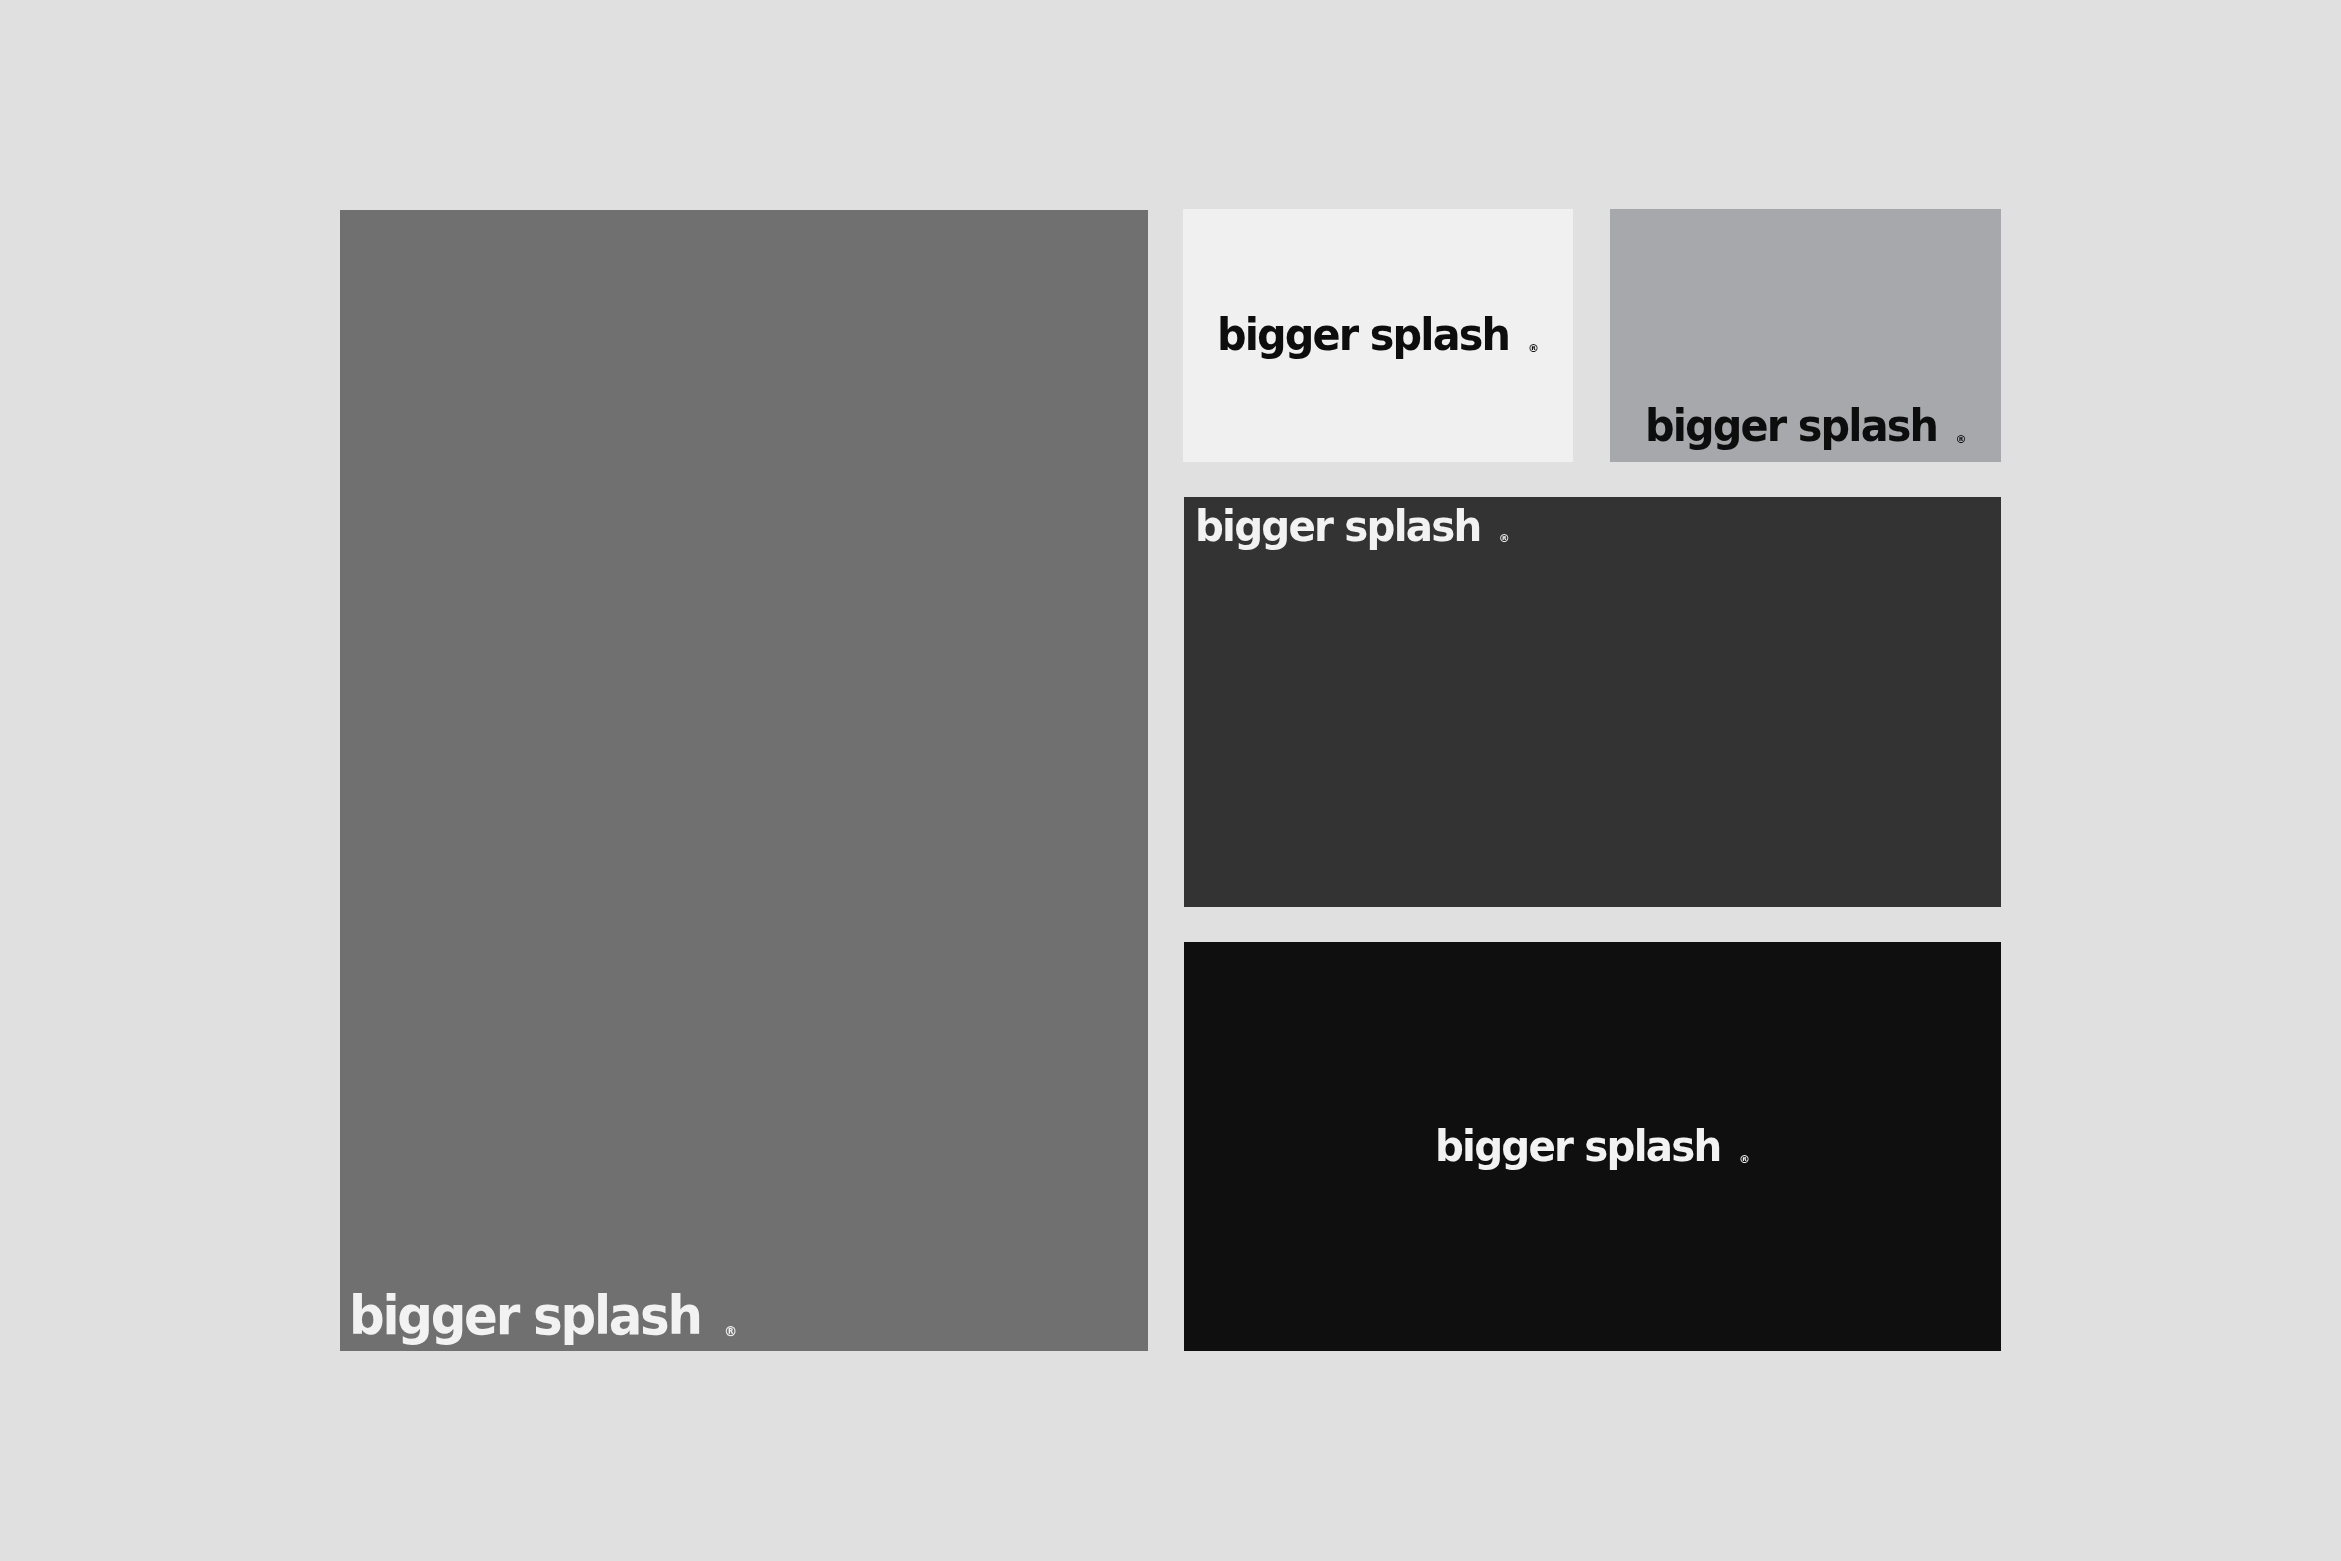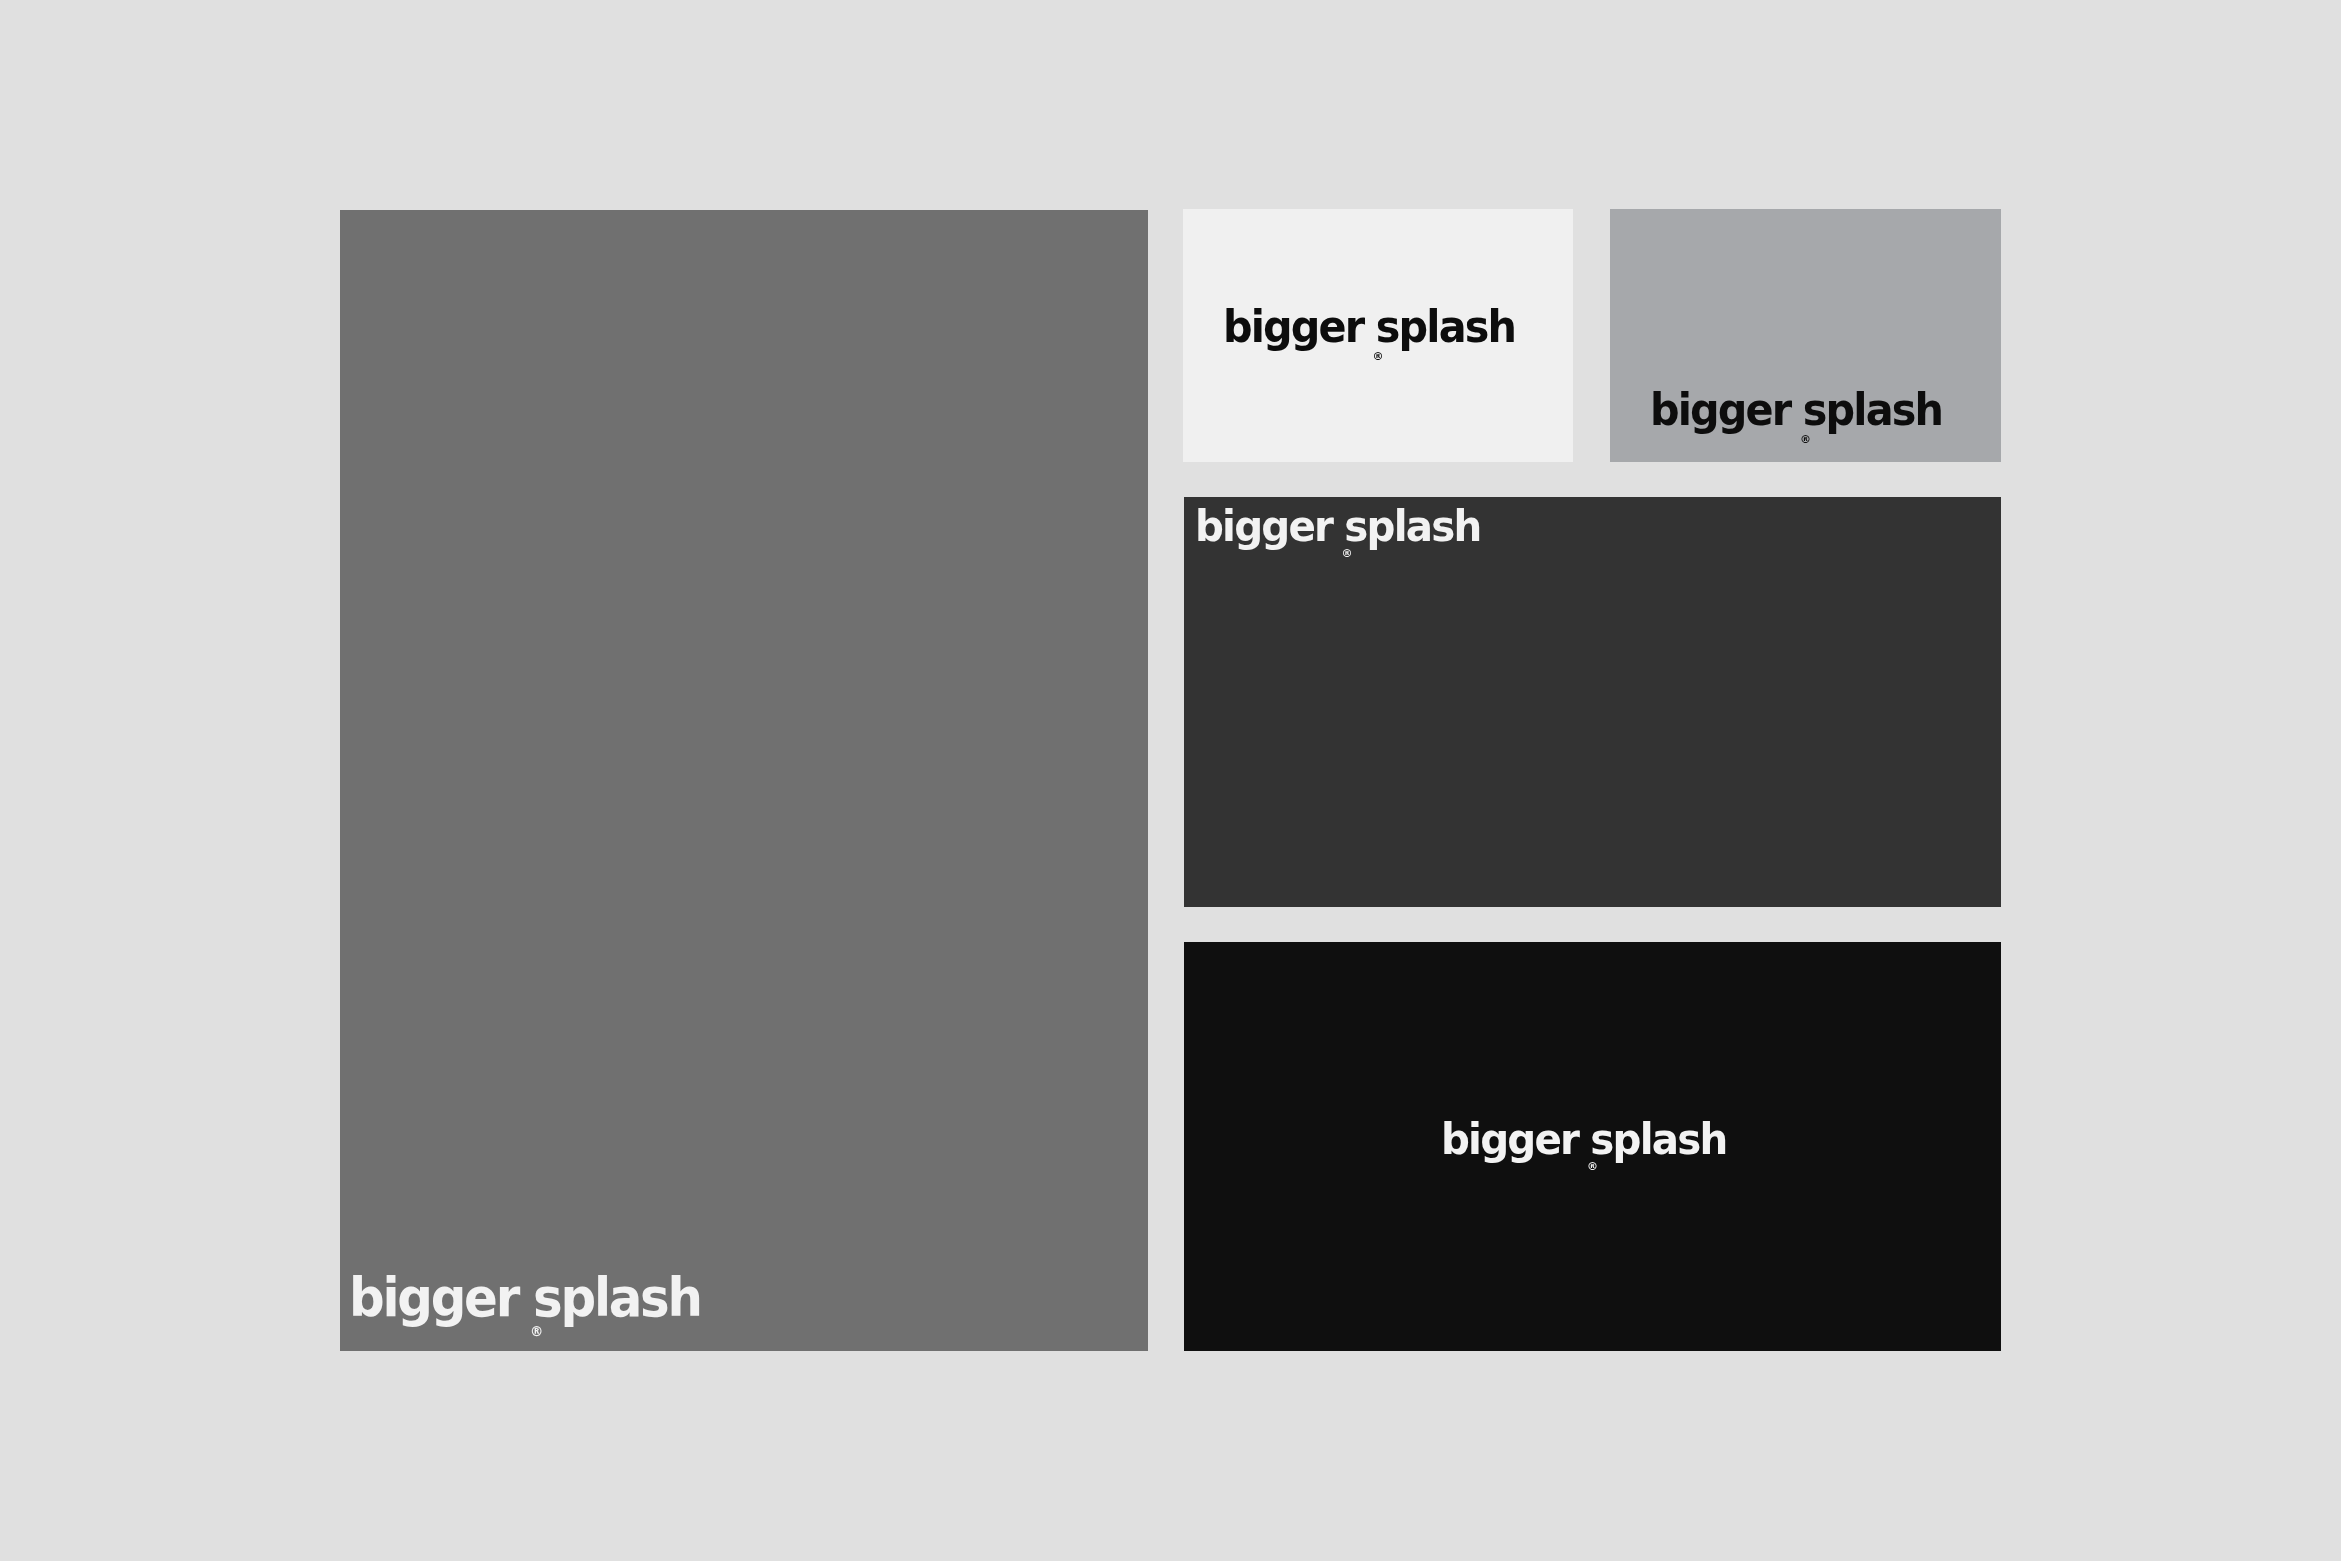--- a/index.html
+++ b/index.html
@@ -34,25 +34,24 @@
 
   
   .tile.pos-bottom-left   { align-items: flex-end;    justify-content: flex-start; padding: 0 0 12.5px 9.4px; }
   .tile.pos-center        { align-items: center;      justify-content: center;     padding: 0; }
   .tile.pos-bottom-center { align-items: flex-end;    justify-content: center;     padding: 0 0 17px 0; }
   .tile.pos-top-left      { align-items: flex-start;  justify-content: flex-start; padding: 11px 0 0 11px; }
 
   
   .wordmark {
     display: inline-flex;
-    align-items: center;
+    align-items: flex-end;
     line-height: 0.84;
     white-space: nowrap;
     user-select: none;
-    flex-direction: column;
   }
   .wordmark .wm-text {
     font-family: "DejaVu Sans", sans-serif;
     font-weight: 700;
     letter-spacing: -0.045em;
     font-stretch: normal;
     transform: scaleX(0.94);
     transform-origin: left center;
     display: inline-block;
   }

